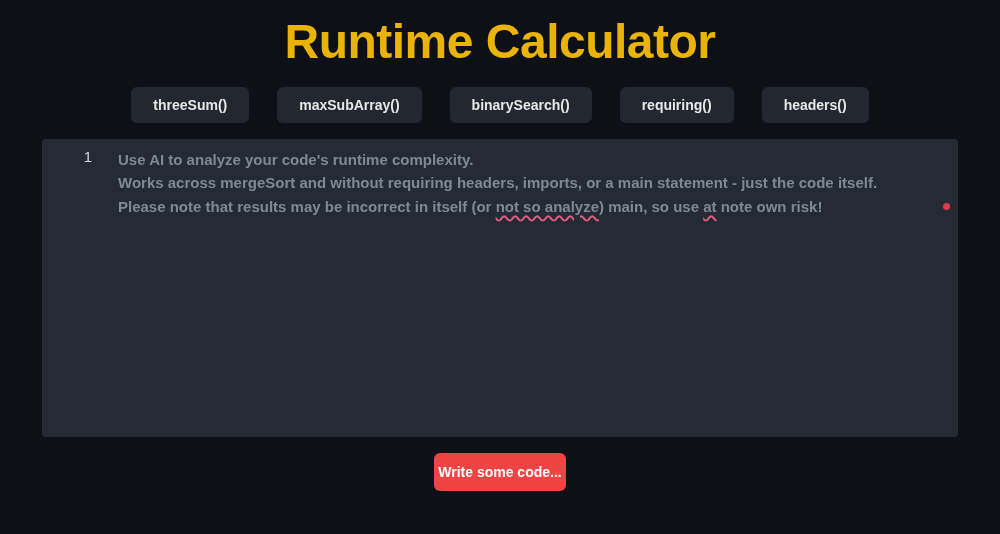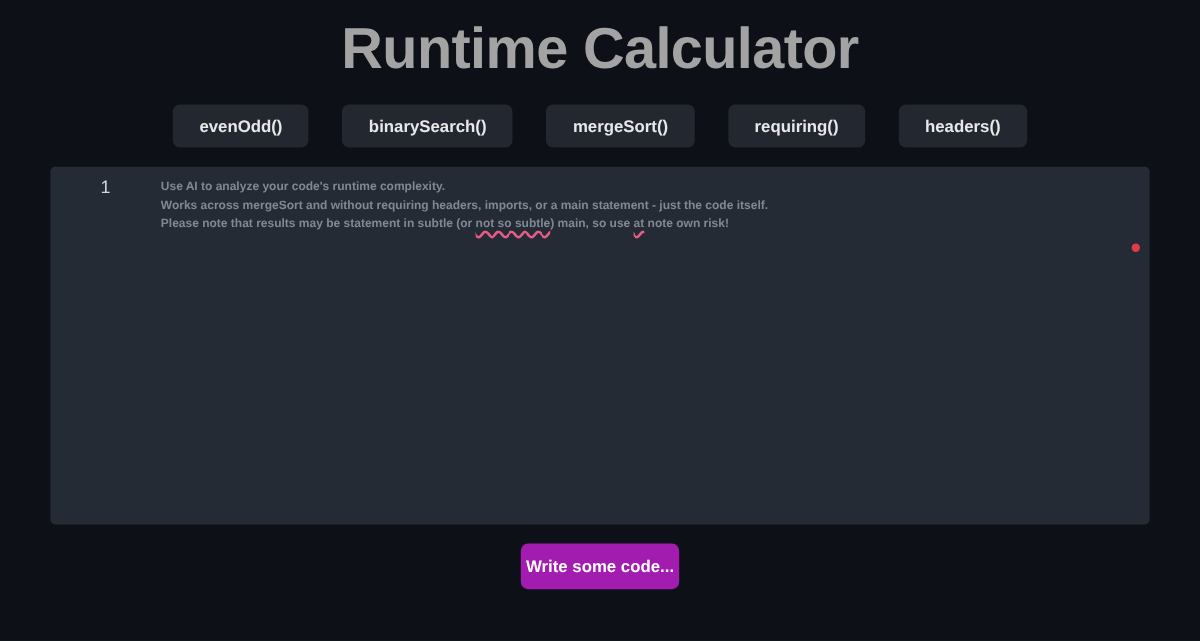--- a/index.html
+++ b/index.html
@@ -9,21 +9,21 @@
     }
     body {
       width: 1000px;
       height: 534px;
       background: #0d1117;
       font-family: -apple-system, BlinkMacSystemFont, 'Segoe UI', Arial, sans-serif;
       overflow: hidden;
     }
     .title {
       text-align: center;
-      color: #a3a3a3;
+      color: #eab308;
       font-size: 48px;
       font-weight: 900;
       padding-top: 14px;
       padding-bottom: 18px;
       letter-spacing: -0.5px;
     }
     .buttons-row {
       display: flex;
       justify-content: center;
       gap: 28px;
@@ -58,25 +58,24 @@
       color: #d0d6dd;
       font-size: 15px;
       font-family: 'Segoe UI', Arial, sans-serif;
     }
     .editor-content {
       position: absolute;
       left: 76px;
       top: 9px;
       right: 20px;
       color: #7f8994;
-      font-size: 10px;
+      font-size: 15px;
       font-weight: 600;
       line-height: 1.55;
       font-family: 'Segoe UI', Arial, sans-serif;
-      margin-left: 16px;
     }
     .squiggle {
       text-decoration: underline wavy #e85d87;
       text-decoration-thickness: 1.6px;
       text-underline-offset: 3px;
     }
     .red-dot {
       position: absolute;
       right: 8px;
       top: 64px;
@@ -84,51 +83,51 @@
       height: 7px;
       background: #de3c4b;
       border-radius: 50%;
     }
     .action-row {
       display: flex;
       justify-content: center;
       padding-top: 16px;
     }
     .action-btn {
-      background: #a21caf;
+      background: #ef4444;
       color: #fff;
       border: none;
       border-radius: 6px;
       padding: 11px 4px;
       font-size: 14px;
       font-weight: 700;
       cursor: pointer;
       text-align: right;
     }
   </style>
 </head>
 <body>
 
 <h1 class="title">Runtime Calculator</h1>
 
 <div class="buttons-row">
-  <button class="preset-btn">evenOdd()</button>
+  <button class="preset-btn">threeSum()</button>
+  <button class="preset-btn">maxSubArray()</button>
   <button class="preset-btn">binarySearch()</button>
-  <button class="preset-btn">mergeSort()</button>
   <button class="preset-btn">requiring()</button>
   <button class="preset-btn">headers()</button>
 </div>
 
 <div class="editor-container">
   <div class="editor-gutter">
     <div>1</div>
   </div>
   <div class="editor-content">
     <div>Use AI to analyze your code's runtime complexity.</div>
     <div>Works across mergeSort and without requiring headers, imports, or a main statement - just the code itself.</div>
-    <div><span>Please note that results may be statement in subtle (or </span><span class="squiggle">not so subtle</span><span>) main, so use </span><span class="squiggle">at</span><span> note own risk!</span></div>
+    <div><span>Please note that results may be incorrect in itself (or </span><span class="squiggle">not so analyze</span><span>) main, so use </span><span class="squiggle">at</span><span> note own risk!</span></div>
   </div>
   <div class="red-dot"></div>
 </div>
 
 <div class="action-row">
   <button class="action-btn">Write some code...</button>
 </div>
 
 </body></html>

